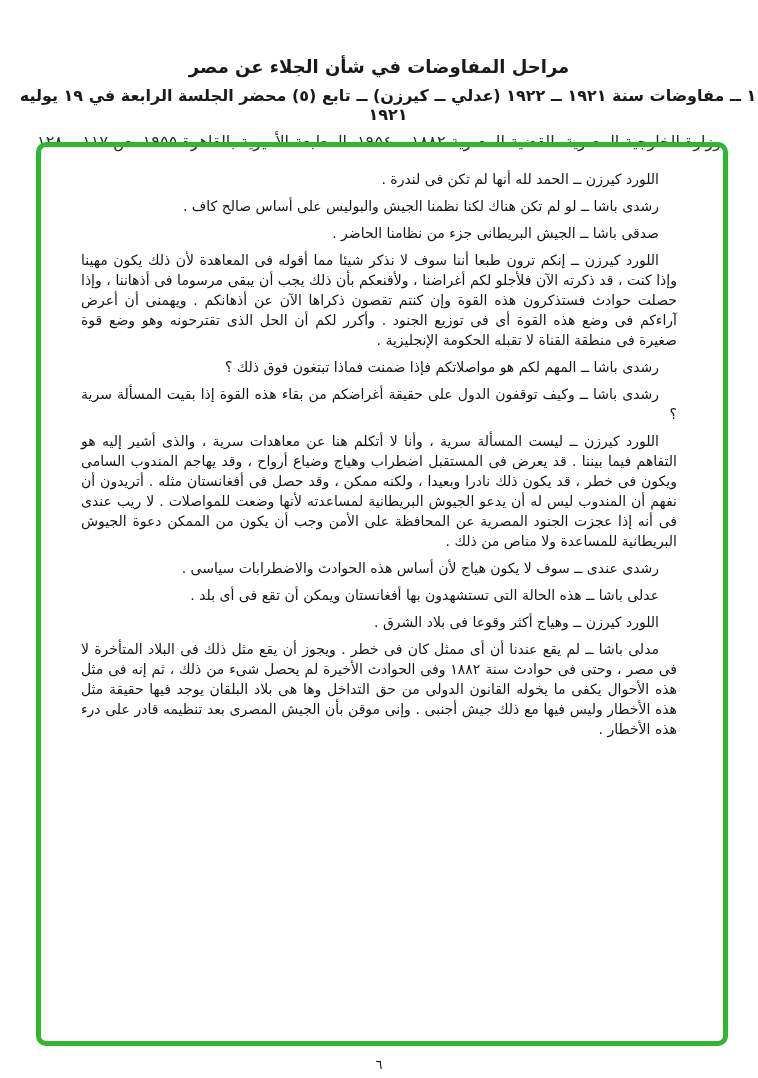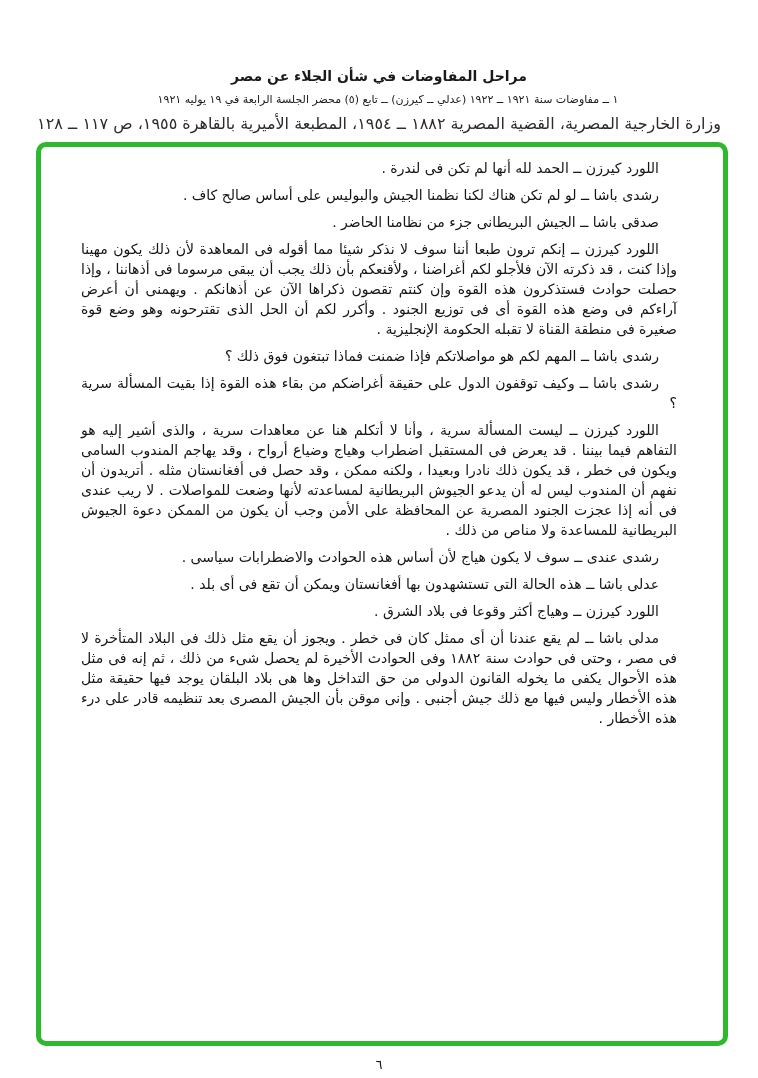--- a/index.html
+++ b/index.html
@@ -16,46 +16,46 @@
     overflow: hidden;
     direction: rtl;
   }
   .header {
     text-align: center;
     padding-top: 52px;
     direction: rtl;
     color: #1a1a1a;
   }
   .header .title {
-    font-size: 14px;
+    font-size: 18px;
     font-weight: bold;
-    margin: 16px 0 9px 0;
+    margin: 4px 0 9px 0;
     letter-spacing: 0.2px;
   }
   .header .subtitle {
-    font-size: 11px;
-    font-weight: normal;
+    font-size: 16px;
+    font-weight: bold;
     margin: 0 0 8px 18px;
   }
   .header .source {
     font-size: 16px;
     font-weight: normal;
     color: #2b2b2b;
     margin: 0;
   }
   .highlight-box {
     position: absolute;
     left: 36px;
     right: 30px;
     top: 142px;
     bottom: 32px;
     border: 5px solid #2eb82e;
     border-radius: 10px;
     box-sizing: border-box;
-    padding: 11px 46px 18px 40px;
+    padding: 22px 46px 18px 40px;
     overflow: hidden;
   }
   .dialogue {
     direction: rtl;
     text-align: justify;
     color: #141414;
     font-size: 14px;
     line-height: 1.43;
   }
   .dialogue p {

